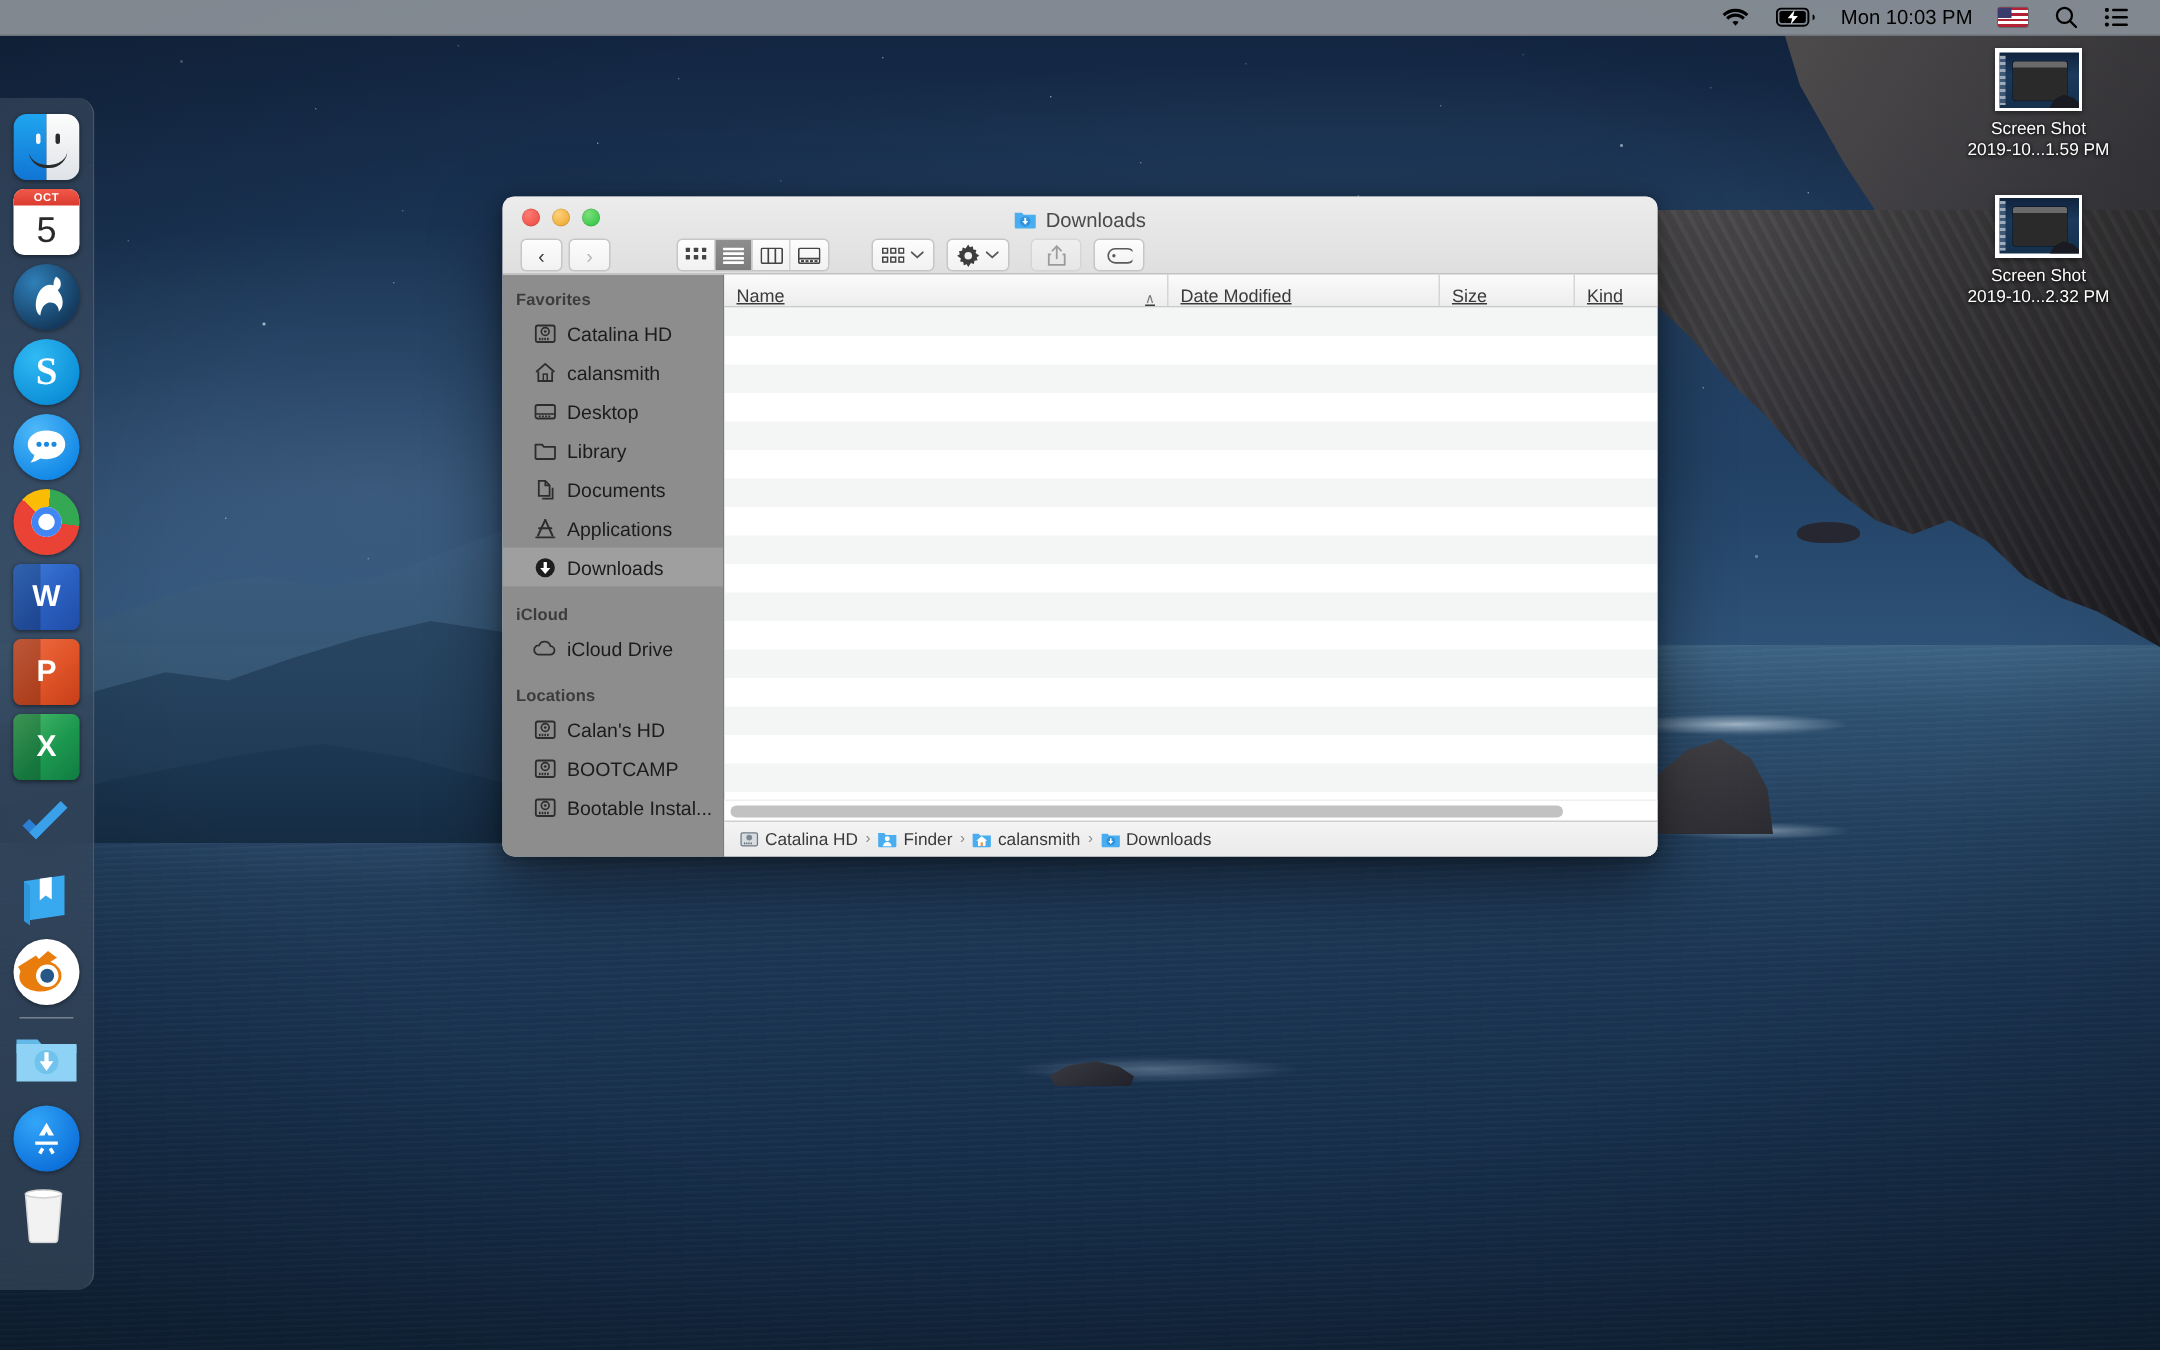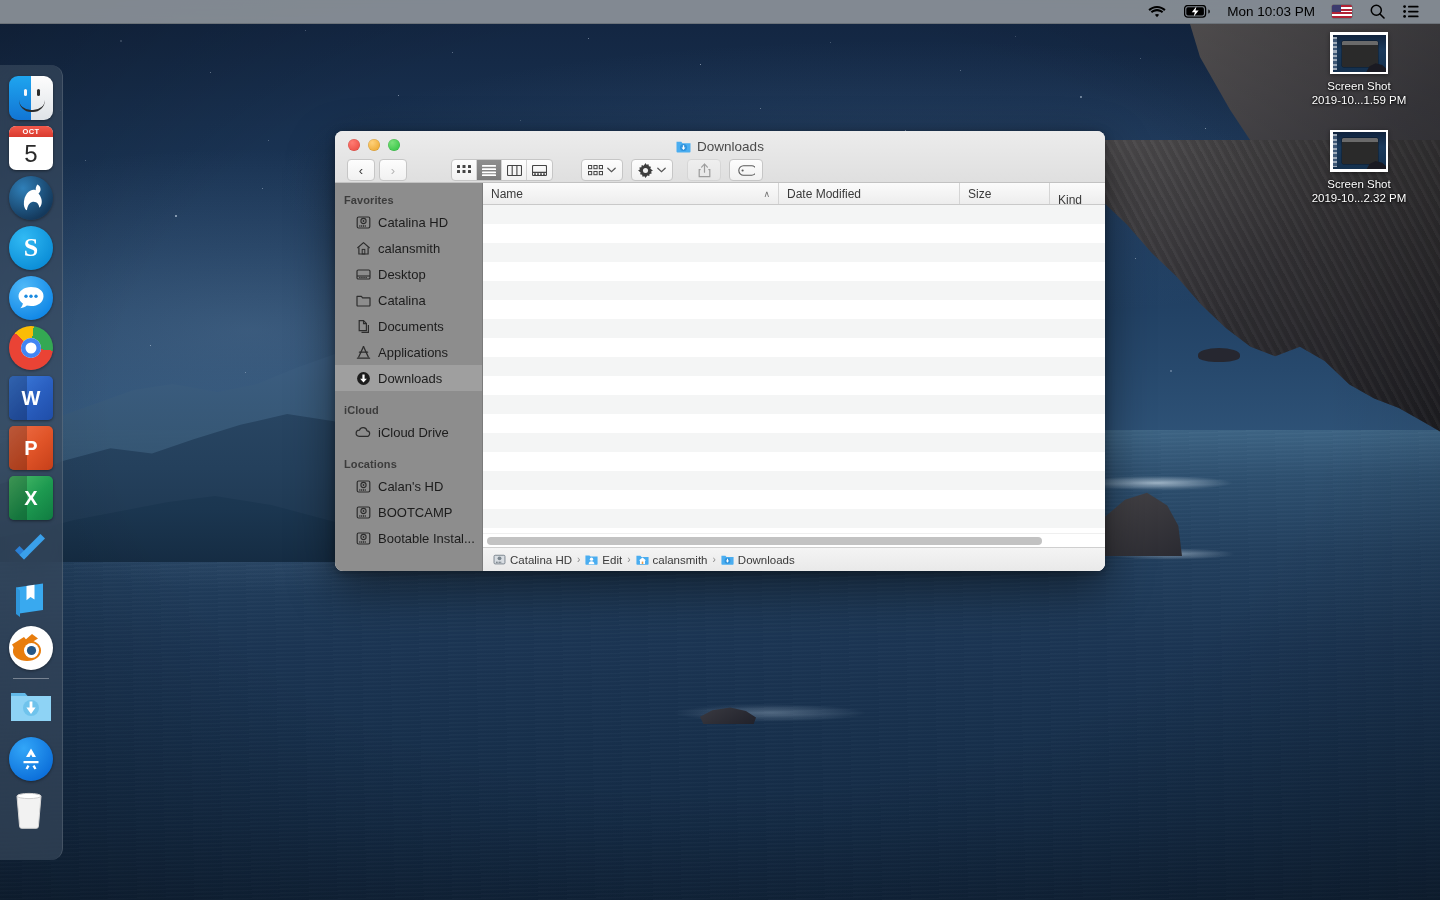--- a/index.html
+++ b/index.html
@@ -327,22 +327,22 @@
 
   .fw-content { flex:1; display:flex; flex-direction:column; min-width:0; background:#fff; }
 
   .col-header {
     height:22px; display:flex; flex-shrink:0;
     background:linear-gradient(180deg,#fbfbfb,#ededed);
     border-bottom:1px solid #c9c9c9;
     font-size:12px; color:#3a3a3a;
   }
   .col {
-    display:flex; align-items:center; padding:0 8px; border-right:1px solid #d5d5d5;
-    position:relative; white-space:nowrap;
+    display:flex; align-items:flex-end; padding:0 8px; border-right:1px solid #d5d5d5;
+    position:relative; white-space:nowrap;text-decoration:underline;
   }
   .col:last-child { border-right:none;margin-top:13px; }
   .col-name { width:296px; }
   .col-date { width:181px; }
   .col-size { width:90px; }
   .col-kind { flex:1; }
   .sort-arrow { margin-left:auto; font-size:9px; color:#777; }
 
   .file-list { flex:1; overflow:hidden; position:relative; }
   .frow { height:19px; }
@@ -817,21 +817,21 @@
         </span>
         <span class="sb-label">Desktop</span>
       </div>
 
       <div class="sb-row">
         <span class="sb-ico">
           <svg width="15" height="15" viewBox="0 0 15 15">
             <path d="M1 3.4h4.4l1.2 1.5h7.4v7.4a.7.7 0 0 1-.7.7H1.7a.7.7 0 0 1-.7-.7z" fill="none" stroke="#2d2d2d" stroke-width="1.2" stroke-linejoin="round"></path>
           </svg>
         </span>
-        <span class="sb-label">Catalina</span>
+        <span class="sb-label">Library</span>
       </div>
 
       <div class="sb-row">
         <span class="sb-ico">
           <svg width="15" height="15" viewBox="0 0 15 15">
             <path d="M3.2 1.6h4.3L10.4 4.5v7.1H3.2z" fill="none" stroke="#2d2d2d" stroke-width="1.2"></path>
             <path d="M7.5 1.6v3h2.9" fill="none" stroke="#2d2d2d" stroke-width="1.1"></path>
             <path d="M5.5 13.4h6.9V6.1" fill="none" stroke="#2d2d2d" stroke-width="1.2"></path>
           </svg>
         </span>
@@ -983,21 +983,21 @@
         <span class="pb-sep">›</span>
 
         <div class="pb-item">
           <span class="pb-ico">
             <svg width="13" height="12" viewBox="0 0 15 13">
               <path fill="#4aadf0" d="M.5 1.2h4.6l1.2 1.4H14.5v8.6a.9.9 0 0 1-.9.9H1.4a.9.9 0 0 1-.9-.9z"></path>
               <circle cx="7.5" cy="5.6" r="1.9" fill="#ffffff"></circle>
               <path d="M4.2 11.4c0-2 1.5-3.4 3.3-3.4s3.3 1.4 3.3 3.4z" fill="#ffffff"></path>
             </svg>
           </span>
-          <span>Edit</span>
+          <span>Finder</span>
         </div>
         <span class="pb-sep">›</span>
 
         <div class="pb-item">
           <span class="pb-ico">
             <svg width="13" height="12" viewBox="0 0 15 13">
               <path fill="#4aadf0" d="M.5 1.6h4.6l1.2 1.4H14.5v8.2a.9.9 0 0 1-.9.9H1.4a.9.9 0 0 1-.9-.9z"></path>
               <path fill="#ffffff" d="M7.5 3.6l4.2 3.5h-1.3v4.1H4.6V7.1H3.3z"></path>
               <rect x="6.6" y="8.3" width="1.8" height="2.9" fill="#e89b4a"></rect>
             </svg>

